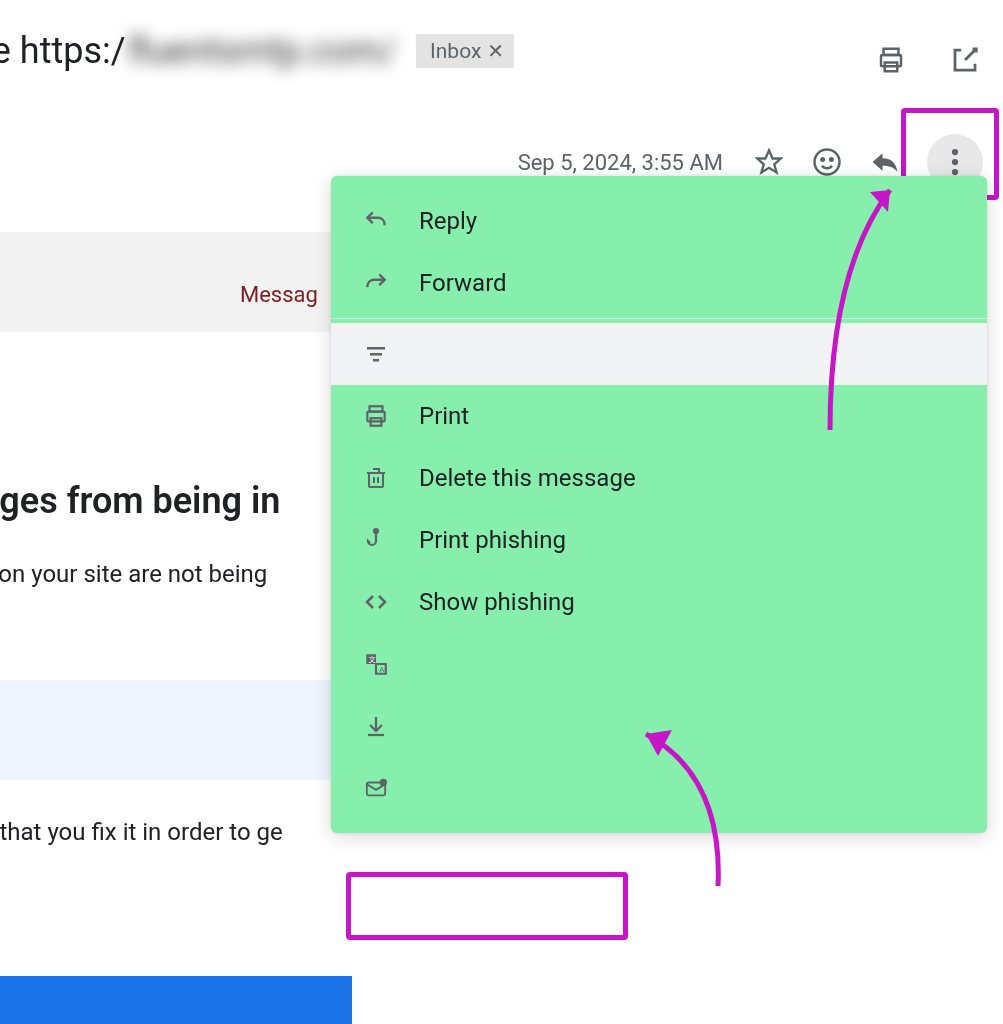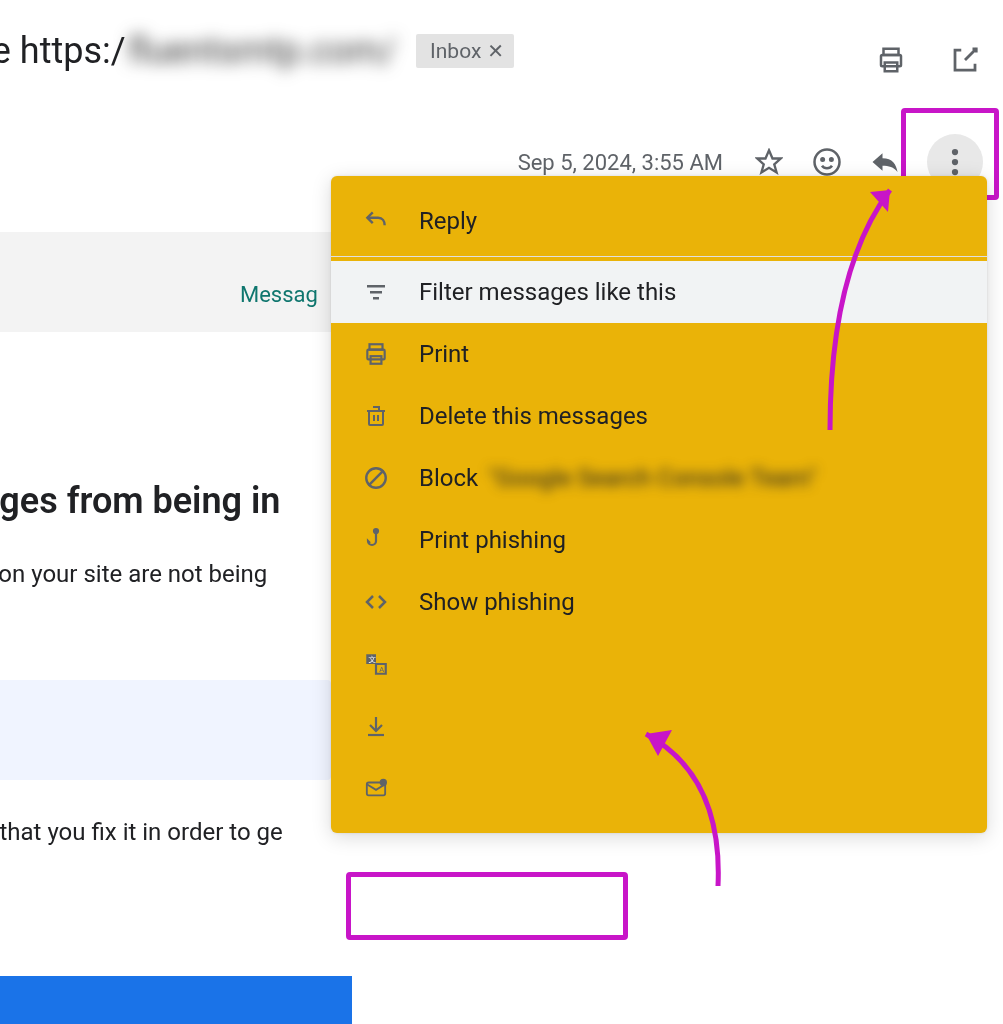--- a/index.html
+++ b/index.html
@@ -110,36 +110,36 @@
       width: 98px;
       height: 92px;
     }
     
     
     .bg-frag {
       position: absolute;
       color: #202124;
       left: -20px;
     }
-    .frag-messag { top: 282px; left: 240px; font-size: 22px; color: #0f766e; }
+    .frag-messag { top: 282px; left: 240px; font-size: 22px; color: #7f1d1d; }
     .gray-band { position:absolute; top: 232px; left:0; height: 100px; width: 331px; background: #f3f3f3;}
     .frag-e { top: 396px; font-size: 40px; color: #5f6368; }
     .frag-ages { top: 480px; font-size: 36px; font-weight: 600; }
     .frag-site { top: 560px; font-size: 24px; }
     .whitebox { position:absolute; top: 680px; left:0; width:331px; height: 100px; background:#f0f4ff; border-radius: 0 4px 4px 0;}
     .frag-fix { top: 818px; font-size: 24px; }
     .bluebox { position:absolute; top: 976px; left:0; width: 352px; height: 60px; background:#1a73e8;}
     
     
     .menu {
       position: absolute;
       top: 176px;
       left: 331px;
       width: 656px;
-      background: #eab308;
+      background: #86efac;
       border-radius: 6px;
       box-shadow: 0 4px 20px rgba(0,0,0,0.15), 0 0 3px rgba(0,0,0,0.1);
       padding: 14px 0;
       z-index: 10;
     }
     .menu-item {
       display: flex;
       align-items: center;
       padding: 16px 30px;
       font-size: 24px;
@@ -241,61 +241,59 @@
 <div class="menu">
   <div class="menu-item">
     <span class="menu-icon">
       <svg width="26" height="26" viewBox="0 0 24 24" fill="none" stroke="#5f6368" stroke-width="2.2">
           <path d="M9 14l-5-5 5-5"></path>
           <path d="M4 9h10c4 0 6 3 6 7"></path>
         </svg>
     </span>
     <span>Reply</span>
   </div>
+  <div class="menu-item">
+    <span class="menu-icon">
+      <svg width="26" height="26" viewBox="0 0 24 24" fill="none" stroke="#5f6368" stroke-width="2.2">
+          <path d="M15 4l5 5-5 5"></path>
+          <path d="M20 9H10c-4 0-6 3-6 7"></path>
+        </svg>
+    </span>
+    <span>Forward</span>
+  </div>
   <div class="menu-sep"></div>
   <div class="menu-item hover">
     <span class="menu-icon">
       <svg width="24" height="24" viewBox="0 0 24 24" fill="#5f6368">
           <rect x="3" y="5" width="18" height="2.5"></rect>
           <rect x="6" y="11" width="12" height="2.5"></rect>
           <rect x="9" y="17" width="6" height="2.5"></rect>
         </svg>
     </span>
-    <span>Filter messages like this</span>
   </div>
   <div class="menu-item">
     <span class="menu-icon">
       <svg width="26" height="26" viewBox="0 0 24 24" fill="none" stroke="#5f6368" stroke-width="2">
           <rect x="6" y="3" width="12" height="5"></rect>
           <rect x="4" y="8" width="16" height="9" rx="1"></rect>
           <rect x="7" y="14" width="10" height="7"></rect>
         </svg>
     </span>
     <span>Print</span>
   </div>
   <div class="menu-item">
     <span class="menu-icon">
       <svg width="24" height="24" viewBox="0 0 24 24" fill="none" stroke="#5f6368" stroke-width="2">
           <rect x="5" y="7" width="14" height="14" rx="1"></rect>
           <path d="M3 7h18"></path>
           <path d="M9 3h6v4"></path>
           <path d="M10 11v6M14 11v6"></path>
         </svg>
     </span>
-    <span>Delete this messages</span>
-  </div>
-  <div class="menu-item">
-    <span class="menu-icon">
-      <svg width="26" height="26" viewBox="0 0 24 24" fill="none" stroke="#5f6368" stroke-width="2.2">
-          <circle cx="12" cy="12" r="9"></circle>
-          <line x1="5" y1="19" x2="19" y2="5"></line>
-        </svg>
-    </span>
-    <span>Block</span>
-    <span class="block-blur" style="margin-left:-18px;">"Google Search Console Team"</span>
+    <span>Delete this message</span>
   </div>
   <div class="menu-item">
     <span class="menu-icon">
       <svg width="24" height="26" viewBox="0 0 24 24" fill="none" stroke="#5f6368" stroke-width="2.2">
           <path d="M12 3v10a4 4 0 1 1-8 0l2 2"></path>
           <circle cx="12" cy="3" r="2" fill="#5f6368"></circle>
         </svg>
     </span>
     <span>Print phishing</span>
   </div>

